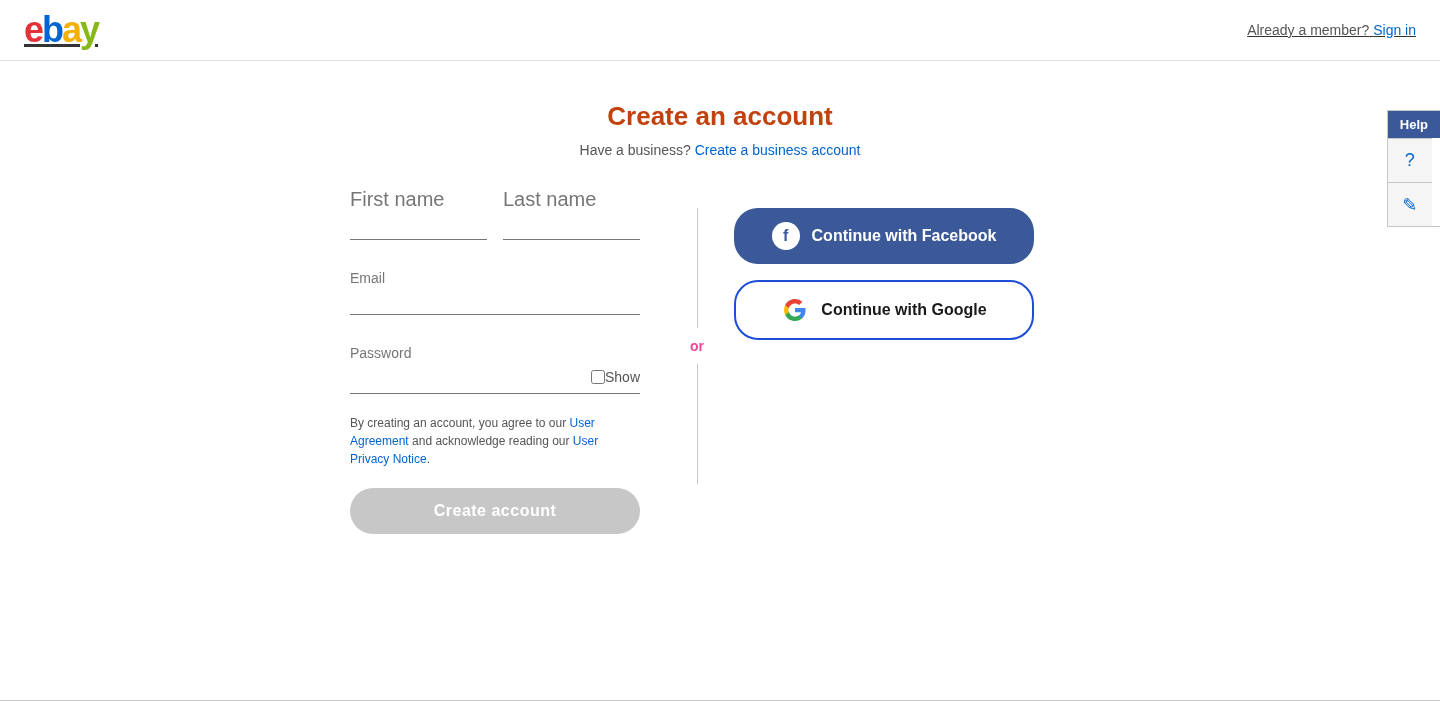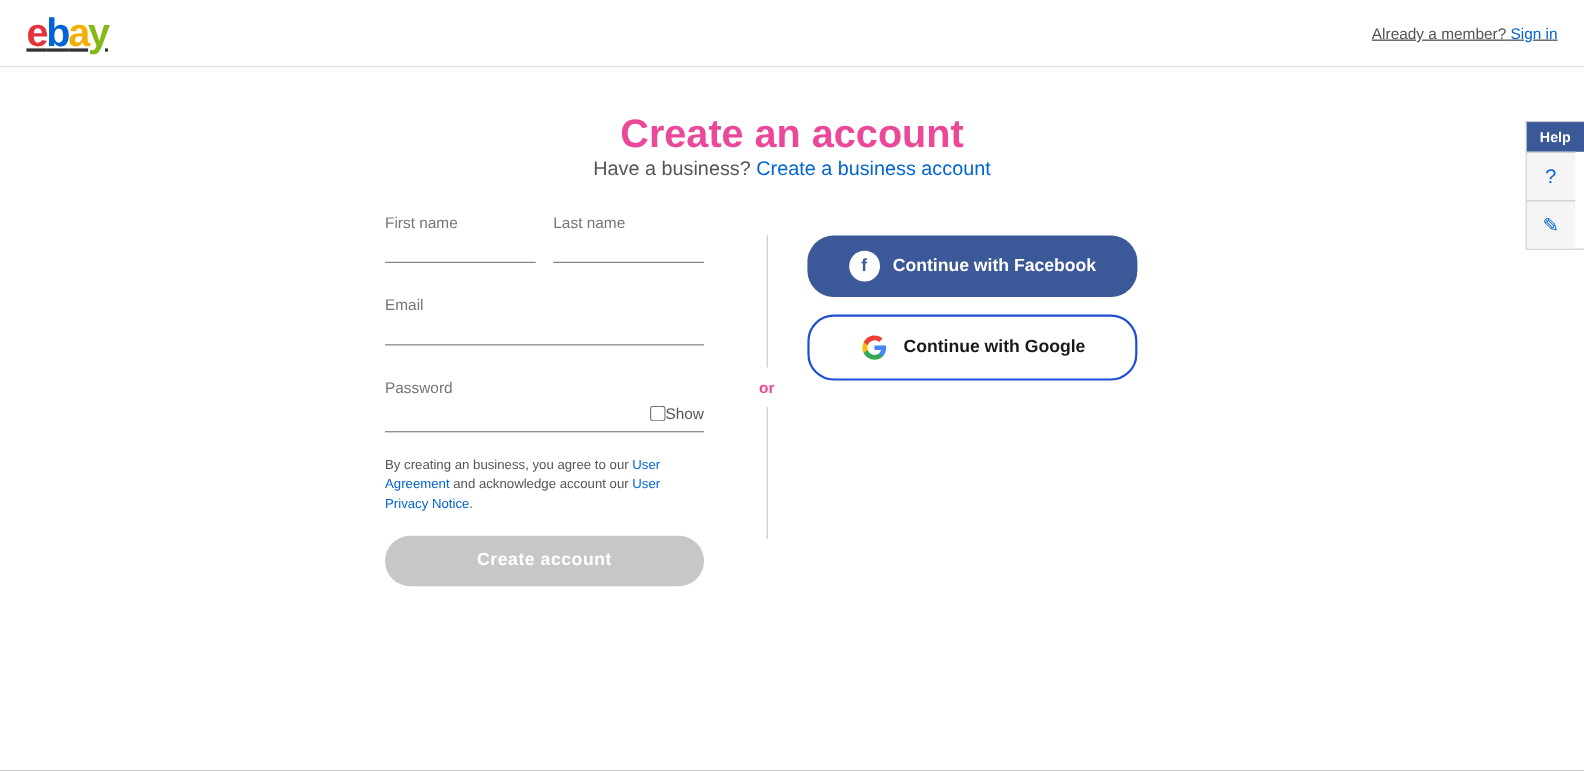--- a/index.html
+++ b/index.html
@@ -36,27 +36,28 @@
 
     
     .main-content {
       display: flex;
       flex-direction: column;
       align-items: center;
       padding-top: 40px;
     }
 
     .page-title {
-      font-size: 36px;
+      font-size: 26px;
       font-weight: bold;
-      color: #ec4899;
+      color: #c2410c;
+      margin-bottom: 10px;
     }
 
     .business-text {
-      font-size: 18px;
+      font-size: 14px;
       color: #555;
       margin-bottom: 30px;
     }
     .business-text a {
       color: #0064d2;
       text-decoration: none;
     }
 
     
     .form-container {
@@ -78,21 +79,21 @@
       margin-bottom: 30px;
     }
 
     .input-group {
       display: flex;
       flex-direction: column;
       flex: 1;
     }
 
     .input-group label {
-      font-size: 14px;
+      font-size: 20px;
       color: #767676;
       margin-bottom: 4px;
     }
 
     .input-group input {
       border: none;
       border-bottom: 1px solid #767676;
       outline: none;
       padding: 4px 0;
       font-size: 14px;
@@ -362,21 +363,21 @@
           </div>
           <div class="show-checkbox-wrap">
             <input type="checkbox" id="show-pw" style="">
             <label for="show-pw">Show</label>
           </div>
         </div>
       </div>
 
       
       <p class="terms-text">
-        <span>By creating an business, you agree to our </span><a href="#">User Agreement</a><span> and acknowledge account our </span><a href="#">User Privacy Notice</a><span>.</span>
+        <span>By creating an account, you agree to our </span><a href="#">User Agreement</a><span> and acknowledge reading our </span><a href="#">User Privacy Notice</a><span>.</span>
       </p>
 
       
       <button class="create-account-btn">Create account</button>
     </div>
 
     <div class="divider">
       <div class="divider-line"></div>
       <span class="divider-or">or</span>
       <div class="divider-line"></div>

